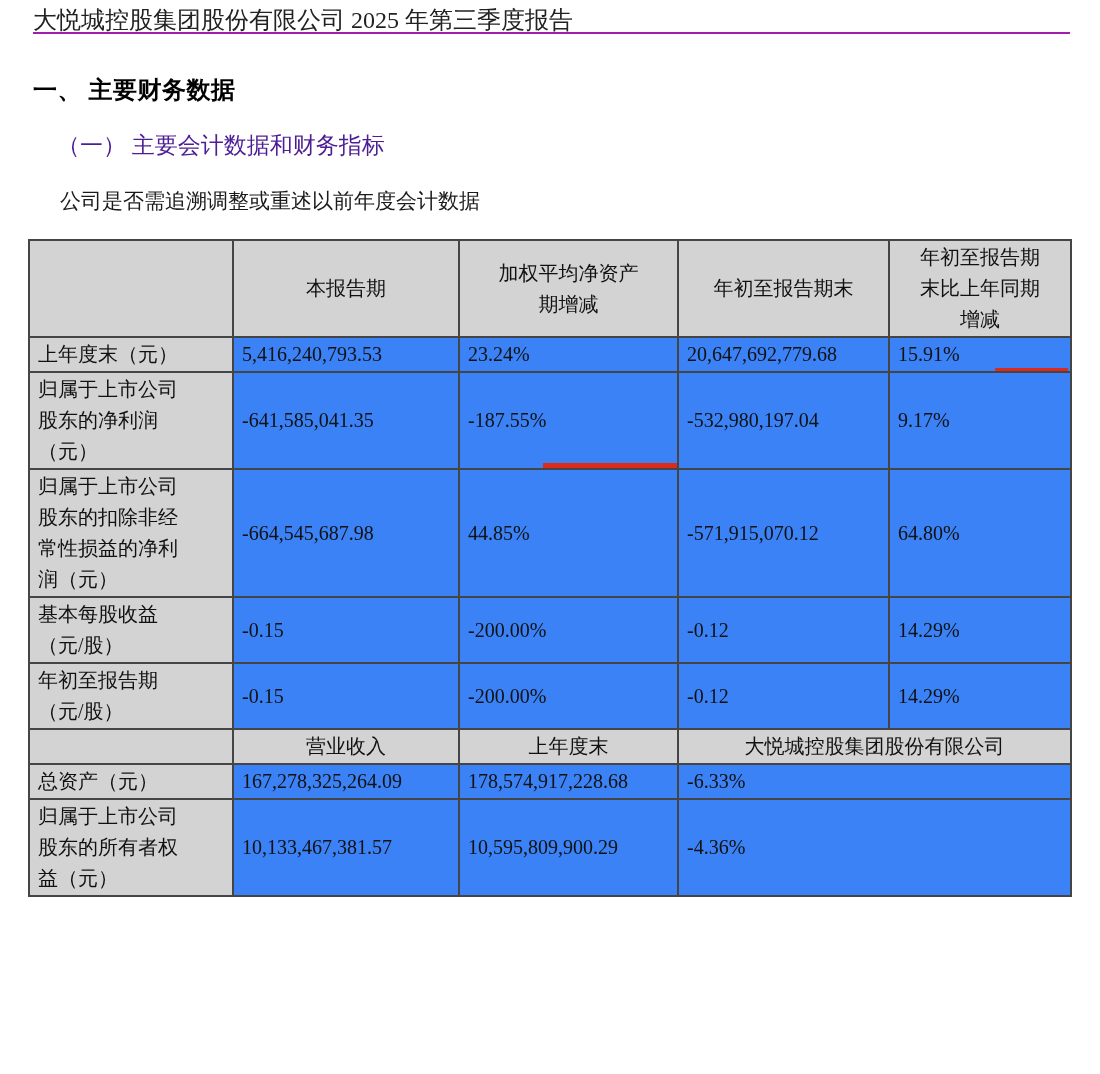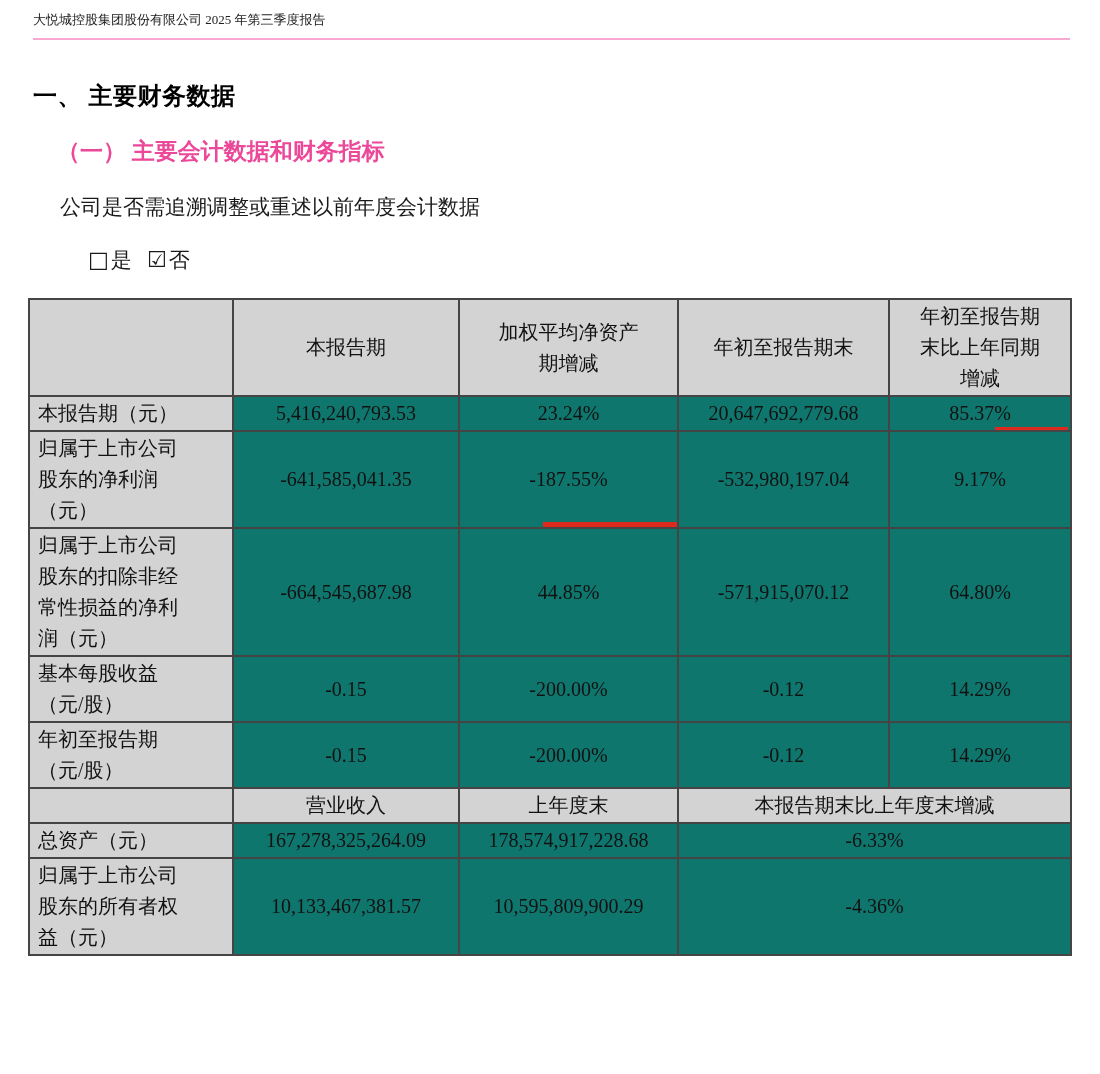--- a/index.html
+++ b/index.html
@@ -17,40 +17,39 @@
     position: relative;
     width: 1100px;
     height: 1074px;
     overflow: hidden;
     background: #ffffff;
   }
   
   .doc-header {
     margin: 0 30px 0 33px;
     padding-top: 8px;
-    padding-bottom: 6px;
-    border-bottom: 2px solid #f9a8d4;
-    font-size: 13px;
+    border-bottom: 2px solid #a21caf;
+    font-size: 24px;
     line-height: 24px;
     color: #222;
   }
   
   .sec-heading {
     margin: 40px 15px 0 33px;
     font-size: 24px;
     font-weight: bold;
     color: #000;
     letter-spacing: 0.5px;
     font-family: Liberation Serif, serif;
   }
   .subsec-heading {
     margin: 24px 0 0 57px;
     font-size: 23px;
-    font-weight: bold;
-    color: #ec4899;
+    font-weight: normal;
+    color: #4c1d95;
   }
   .question {
     margin: 26px 0 0 60px;
     font-size: 21px;
     color: #1a1a1a;
   }
   .checkline {
     margin: 25px 0 0 88px;
     font-size: 21px;
     color: #1a1a1a;
@@ -82,22 +81,22 @@
     white-space: pre-line;
     padding-left: 7px;
     padding-right: 4px;
   }
   td.hdr {
     background: #d3d3d3;
     text-align: center;
     white-space: pre-line;
   }
   td.val {
-    background: #0f766e;
-    text-align: center;
+    background: #3b82f6;
+    text-align: left;
     white-space: pre-line;
     position: relative;
   }
   td.dash {
     background: #d3d3d3;
     text-align: center;
   }
   .red-bar {
     position: absolute;
     background: #dd2a1d;
@@ -113,24 +112,20 @@
 <div class="page">
 
   <div class="doc-header">大悦城控股集团股份有限公司 2025 年第三季度报告</div>
 
   <div class="sec-heading">一、 主要财务数据</div>
 
   <div class="subsec-heading">（一） 主要会计数据和财务指标</div>
 
   <div class="question">公司是否需追溯调整或重述以前年度会计数据</div>
 
-  <div class="checkline">
-    <span><span class="box">□</span><span>是</span></span><span class="gap"></span>
-    <span><span class="box">☑</span><span>否</span></span>
-  </div>
 
   <table class="fin">
     <colgroup>
       <col style="width:204px">
         <col style="width:226px">
         <col style="width:219px">
         <col style="width:211px">
         <col style="width:182px">
     </colgroup>
     <tbody>
@@ -140,25 +135,25 @@
         <td class="hdr">本报告期</td>
         <td class="hdr">加权平均净资产
 期增减</td>
         <td class="hdr">年初至报告期末</td>
         <td class="hdr">年初至报告期
 末比上年同期
 增减</td>
       </tr>
 
       <tr style="height:34px">
-        <td class="lbl">本报告期（元）</td>
+        <td class="lbl">上年度末（元）</td>
         <td class="val">5,416,240,793.53</td>
         <td class="val">23.24%</td>
         <td class="val">20,647,692,779.68</td>
-        <td class="val"><span>85.37%</span><span class="red-bar a"></span></td>
+        <td class="val"><span>15.91%</span><span class="red-bar a"></span></td>
       </tr>
 
       <tr style="height:89px">
         <td class="lbl">归属于上市公司
 股东的净利润
 （元）</td>
         <td class="val">-641,585,041.35</td>
         <td class="val"><span>-187.55%</span><span class="red-bar b"></span></td>
         <td class="val">-532,980,197.04</td>
         <td class="val">9.17%</td>
@@ -192,21 +187,21 @@
         <td class="val">-200.00%</td>
         <td class="val">-0.12</td>
         <td class="val">14.29%</td>
       </tr>
 
 
       <tr style="height:28px">
         <td class="hdr"></td>
         <td class="hdr">营业收入</td>
         <td class="hdr">上年度末</td>
-        <td class="hdr" colspan="2">本报告期末比上年度末增减</td>
+        <td class="hdr" colspan="2">大悦城控股集团股份有限公司</td>
       </tr>
 
       <tr style="height:32px">
         <td class="lbl">总资产（元）</td>
         <td class="val">167,278,325,264.09</td>
         <td class="val">178,574,917,228.68</td>
         <td class="val" colspan="2">-6.33%</td>
       </tr>
 
       <tr style="height:86px">

